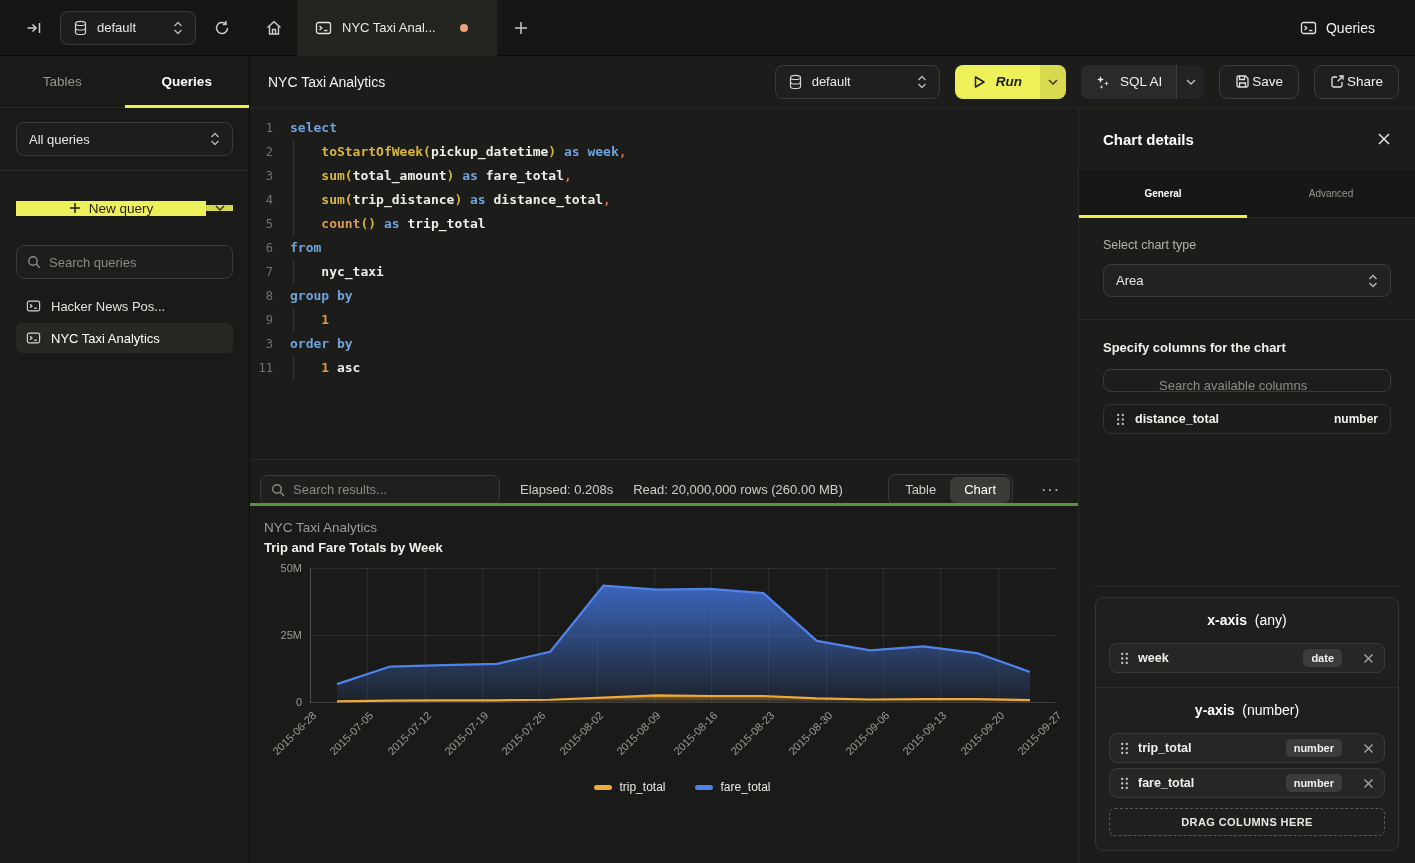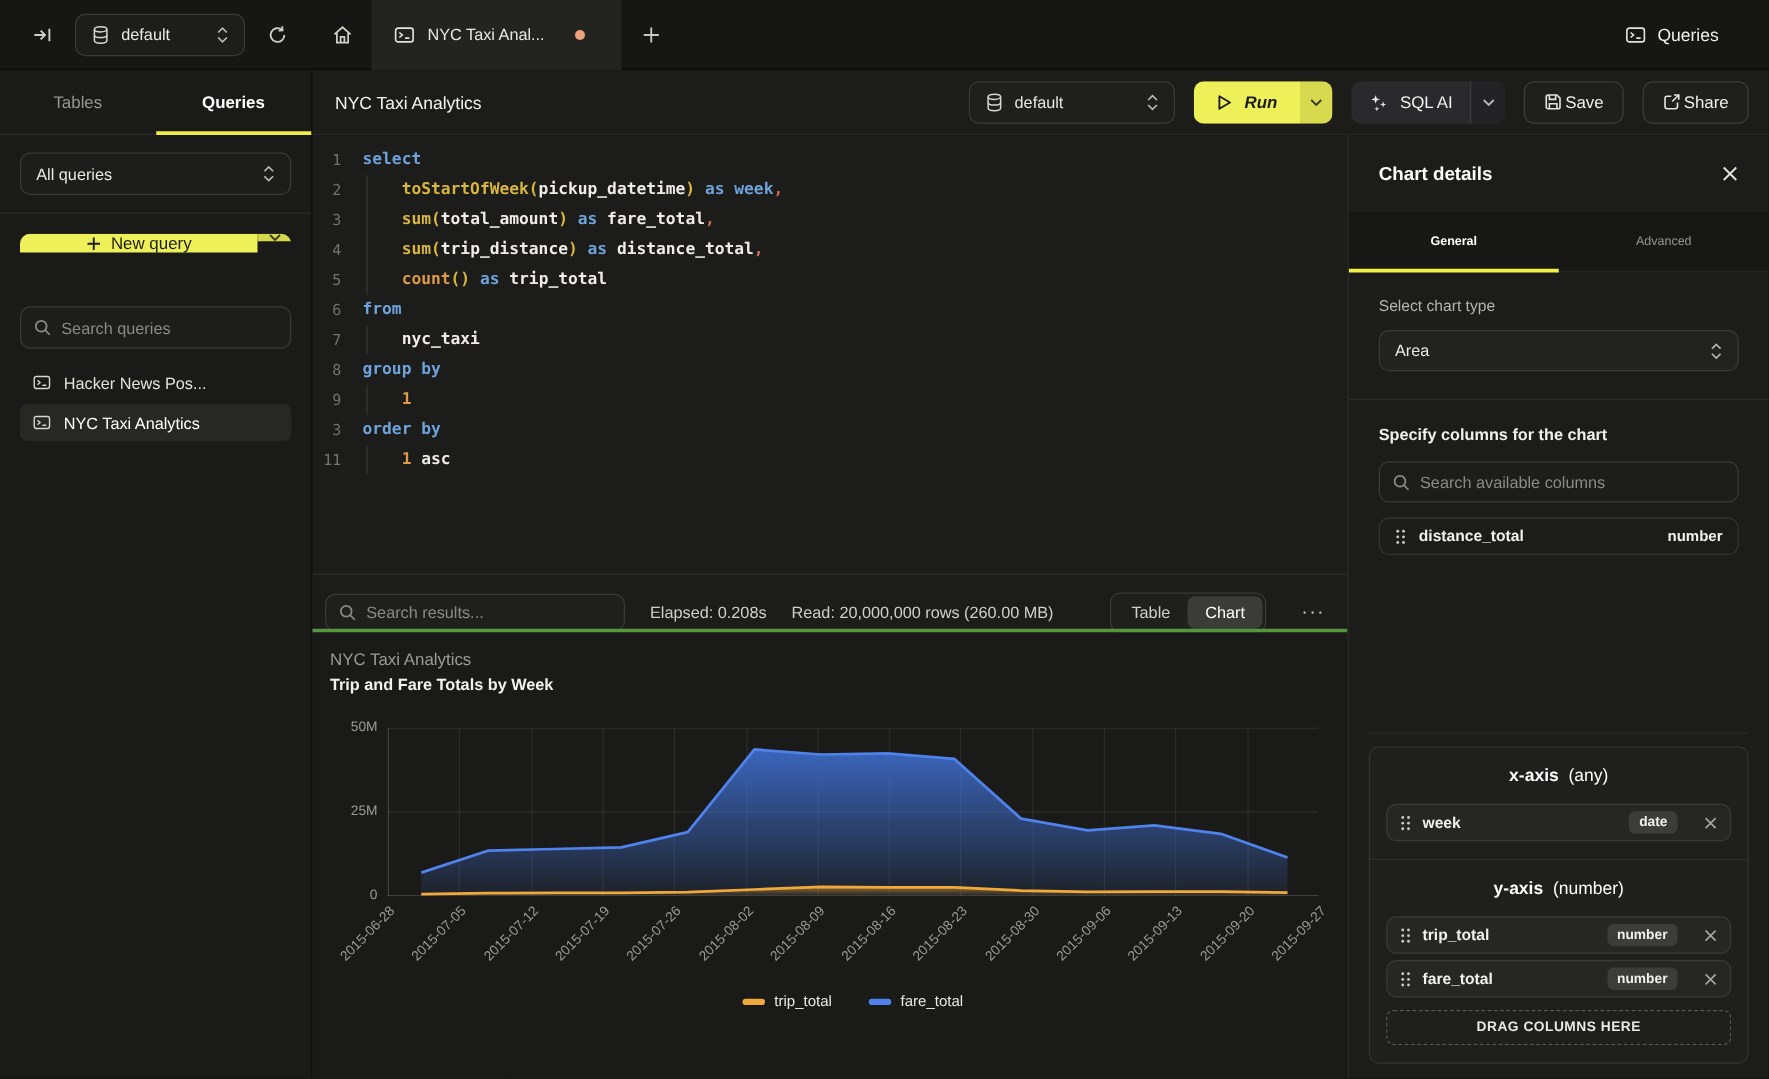--- a/index.html
+++ b/index.html
@@ -27,21 +27,21 @@
 
   
   .sidebar { width:250px; flex:0 0 250px; background:#1a1a18; border-right:1px solid #0c0c0b; display:flex; flex-direction:column; }
   .side-tabs { height:52px; flex:0 0 52px; display:flex; border-bottom:1px solid #28282; border-bottom:1px solid #282825; }
   .side-tab { flex:1; display:flex; align-items:center; justify-content:center; font-size:13.5px; color:#96968f; cursor:pointer; position:relative; }
   .side-tab.active { color:#ffffff; font-weight:bold; }
   .side-tab.active::after { content:""; position:absolute; left:0; right:0; bottom:-1px; height:3px; background:#f0ef45; }
   .side-content { padding:14px 16px; display:flex; flex-direction:column; }
   .all-queries { height:34px; }
   .side-divider { height:1px; background:#2a2a27; margin:14px -16px 0 -16px; }
-  .newq-btn { margin-top:16px; height:42px; display:flex; align-items:flex-start; border-radius:8px; overflow:hidden; cursor:pointer; }
+  .newq-btn { margin-top:16px; height:42px; display:flex; align-items:center; border-radius:8px; overflow:hidden; cursor:pointer; }
   .newq-main { flex:1; background:#eef059; color:#1d1d14; display:flex; align-items:center; justify-content:center; gap:8px; font-size:13.5px; }
   .newq-chev { width:27px; background:#d5d74c; display:flex; align-items:center; justify-content:center; border-left:1px solid #c3c545; }
   .search-box { margin-top:16px; height:34px; display:flex; align-items:center; gap:8px; border:1px solid #3a3a37; border-radius:8px; padding:0 10px; background:#1d1d1b; }
   .search-box input { flex:1; min-width:0; background:transparent; border:none; outline:none; color:#e8e8e4; font-size:13px; font-family:"Liberation Sans",sans-serif; }
   .search-box input::placeholder { color:#8b8b85; }
   .query-list { margin-top:12px; display:flex; flex-direction:column; gap:2px; }
   .query-item { height:30px; display:flex; align-items:center; gap:10px; padding:0 10px; border-radius:6px; color:#e2e2dd; cursor:pointer; font-size:13px; }
   .query-item.active { background:#272724; color:#ffffff; }
 
   
@@ -80,21 +80,21 @@
   .view-toggle { margin-left:auto; display:flex; align-items:center; padding:2px; background:#1f1f1d; border:1px solid #3a3a37; border-radius:8px; height:32px; }
   .view-seg { height:26px; display:flex; align-items:center; padding:0 14px; border-radius:6px; color:#cfcfca; font-size:13px; cursor:pointer; }
   .view-seg.active { background:#3b3b38; color:#ffffff; }
   .more-btn { margin-left:4px; color:#c5c5c0; font-size:16px; letter-spacing:1px; cursor:pointer; padding:0 4px; }
   .progress-line { height:3px; flex:0 0 3px; background:#57953f; }
 
   
   .chart-panel { flex:1; min-height:0; background:#1a1a18; padding:14px 0 0 14px; position:relative; }
   .chart-title { font-size:13.5px; color:#9b9b96; }
   .chart-subtitle { font-size:13px; font-weight:bold; color:#f2f2ee; margin-top:5px; }
-  .plot-wrap { position:absolute; left:60px; right:23px; top:76px; }
+  .plot-wrap { position:absolute; left:60px; right:23px; top:62px; }
   .plot-svg { display:block; width:100%; height:135px; }
   .ytick { position:absolute; right:calc(100% + 8px); color:#9b9b96; font-size:11px; white-space:nowrap; }
   .xlabels { position:relative; height:72px; }
   .xlabel { position:absolute; top:6px; color:#9b9b96; font-size:11px; white-space:nowrap; transform:translateX(-100%) rotate(-45deg); transform-origin:100% 0; }
   .legend { position:absolute; left:0; right:0; top:212px; display:flex; justify-content:center; gap:30px; }
   .legend-item { display:flex; align-items:center; gap:7px; color:#e8e8e4; font-size:12px; }
   .legend-pill { width:18px; height:5px; border-radius:3px; }
 
   
   .right-panel { width:337px; flex:0 0 337px; background:#1c1c1a; border-left:1px solid #2a2a27; display:flex; flex-direction:column; overflow:hidden; }
@@ -105,21 +105,21 @@
   .rp-tab { flex:1; display:flex; align-items:center; justify-content:center; font-size:10px; color:#96968f; position:relative; cursor:pointer; }
   .rp-tab.active { color:#ffffff; font-weight:bold; }
   .rp-tab.active::after { content:""; position:absolute; left:0; right:0; bottom:-1px; height:3px; background:#f0ef45; }
   .rp-content { flex:1; display:flex; flex-direction:column; min-height:0; }
   .rp-section1 { padding:20px 24px 22px 24px; }
   .rp-label { font-size:12.5px; color:#b4b4ae; }
   .rp-select { margin-top:12px; height:33px; background:#222220; }
   .rp-divider { height:1px; background:#2a2a27; }
   .rp-section2 { padding:20px 24px 0 24px; }
   .rp-strong-label { font-size:13px; font-weight:bold; color:#f0f0ec; }
-  .rp-search { margin-top:14px; height:33px; background:#1d1d1b; }
+  .rp-search { margin-top:14px; height:23px; background:#1d1d1b;flex-direction:column; }
   .col-item { margin-top:12px; height:30px; display:flex; align-items:center; gap:10px; padding:0 12px; border:1px solid #33332f; border-radius:8px; }
   .col-name { font-size:12.5px; font-weight:bold; color:#f0f0ec; }
   .col-type-plain { margin-left:auto; font-size:12px; font-weight:bold; color:#f0f0ec; }
   .rp-bottom-divider { height:1px; background:#2a2a27; margin:0 16px; }
   .axes-card { margin:10px 16px 12px 16px; border:1px solid #33332f; border-radius:8px; background:#1f1f1d; }
   .axis-section { padding:12px 13px 14px 13px; }
   .axis-head { text-align:center; font-size:14px; color:#ffffff; padding:2px 0 10px 0; }
   .axis-head b { font-weight:bold; }
   .axis-item { height:30px; display:flex; align-items:center; gap:9px; padding:0 10px; border:1px solid #3a3a37; border-radius:8px; background:#262624; margin-top:5px; }
   .axis-item .nm { font-size:12.5px; font-weight:bold; color:#f0f0ec; }

